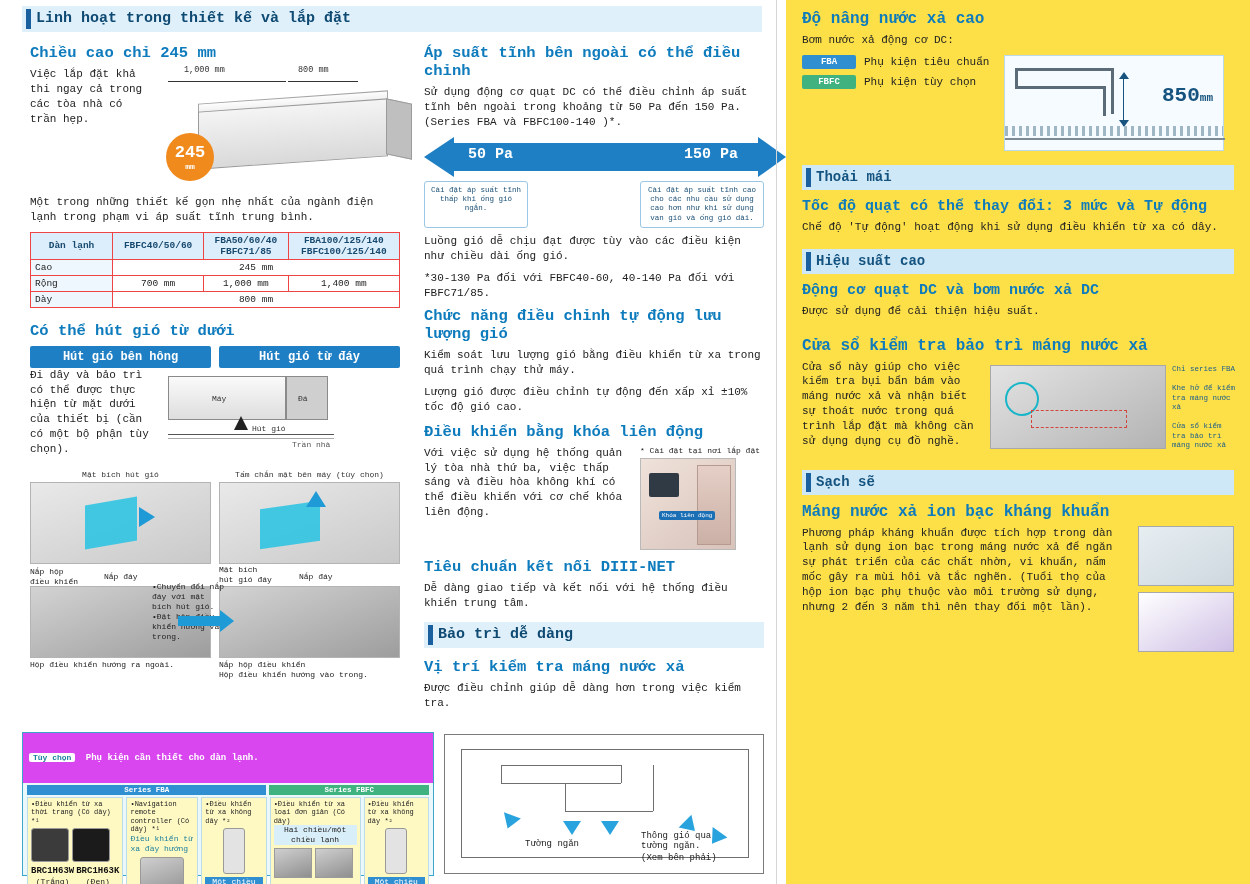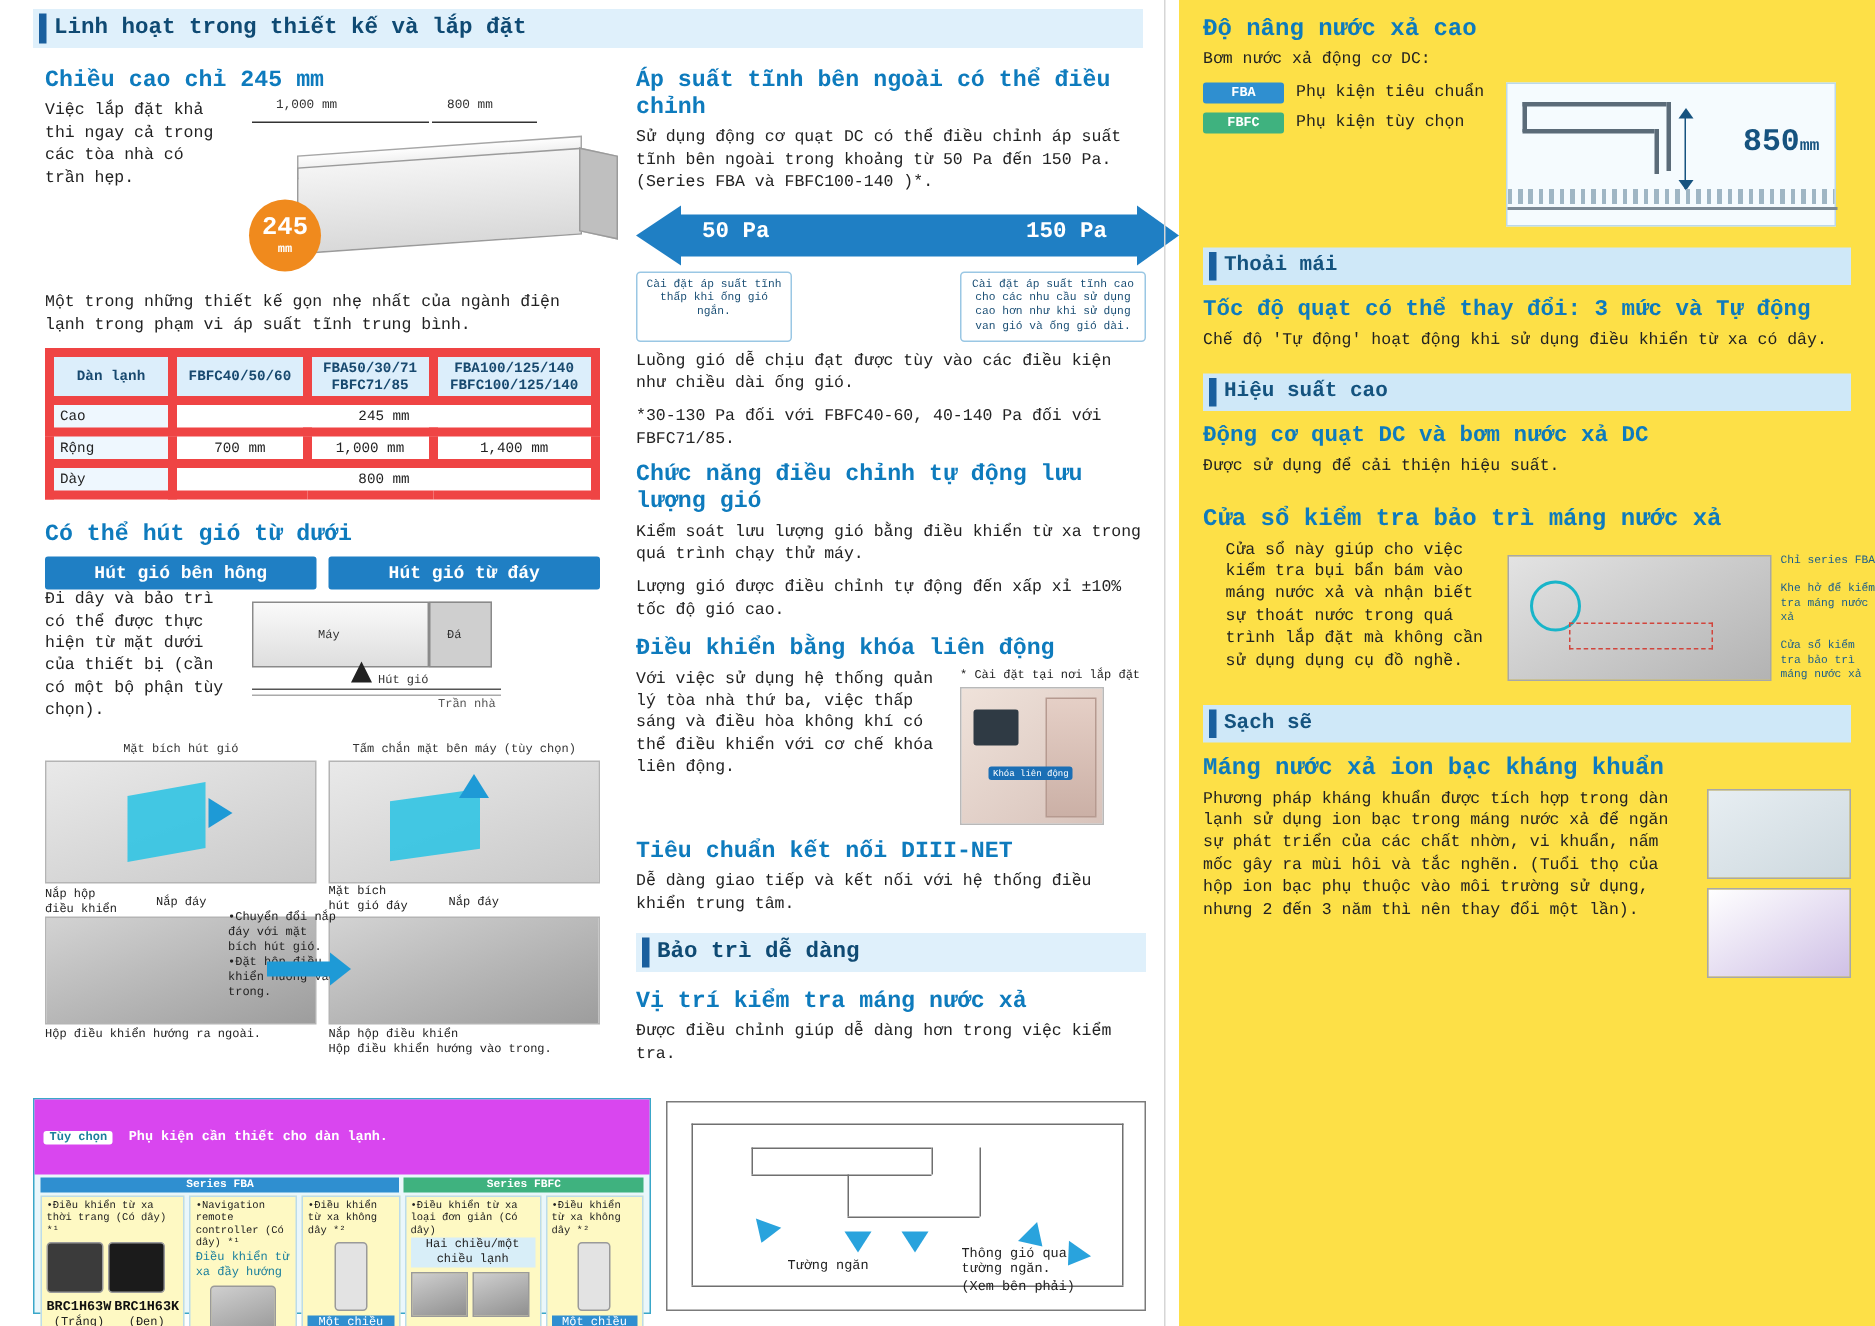--- a/index.html
+++ b/index.html
@@ -72,21 +72,21 @@
     font-weight:bold; line-height:1;
   }
   .badge-245 .n { font-size:17px; }
   .badge-245 .u { font-size:8px; margin-top:2px; }
 
   table.spec {
     border-collapse:collapse; width:100%;
     font-size:9.5px;
   }
   table.spec th, table.spec td {
-    border:6px solid #ef4444;
+    border:1px solid #ef4444;
     padding:2px 4px;
     text-align:center;
   }
   table.spec th { background:#dceefb; font-weight:bold; color:#18496f; }
   table.spec td.lab { background:#eef7fe; text-align:left; width:82px; }
 
   
   .parrow { position:relative; height:40px; margin:6px 0 4px; }
   .parrow .bar {
     position:absolute; left:28px; top:6px; right:6px; height:28px;
@@ -285,21 +285,21 @@
         </div>
       </div>
 
       <p class="t" style="margin-top:10px;">Một trong những thiết kế gọn nhẹ nhất của ngành điện lạnh trong phạm vi áp suất tĩnh trung bình.</p>
 
       <table class="spec">
         <thead>
           <tr>
             <th>Dàn lạnh</th>
             <th>FBFC40/50/60</th>
-            <th style="white-space:pre-line">FBA50/30/71
+            <th style="white-space:pre-line">FBA50/60/40
 FBFC71/85</th>
             <th style="white-space:pre-line">FBA100/125/140
 FBFC100/125/140</th>
           </tr>
         </thead>
         <tbody>
           <tr>
             <td class="lab">Cao</td>
             <td colspan="3">245 mm</td>
           </tr>
@@ -584,21 +584,21 @@
       <div class="rc-band">Thoải mái</div>
       <div class="h-blue" style="font-size:15px;">Tốc độ quạt có thể thay đổi: 3 mức và Tự động</div>
       <p class="t">Chế độ 'Tự động' hoạt động khi sử dụng điều khiển từ xa có dây.</p>
 
       <div class="rc-band">Hiệu suất cao</div>
       <div class="h-blue" style="font-size:15px;">Động cơ quạt DC và bơm nước xả DC</div>
       <p class="t">Được sử dụng để cải thiện hiệu suất.</p>
 
       <div class="h-blue" style="font-size:16px;margin-top:18px;">Cửa sổ kiểm tra bảo trì máng nước xả</div>
 
-      <div style="display:flex;gap:10px;align-items:flex-end;margin-left:15px;">
+      <div style="display:flex;gap:10px;align-items:center;">
         <p class="t" style="width:178px;flex:none;">Cửa sổ này giúp cho việc kiểm tra bụi bẩn bám vào máng nước xả và nhận biết sự thoát nước trong quá trình lắp đặt mà không cần sử dụng dụng cụ đồ nghề.</p>
         <div style="display:flex;gap:6px;">
           <div class="pan-photo">
             <div class="circle"></div>
             <div class="dots"></div>
           </div>
           <div class="lead-lbl" style="width:66px;">
             <div style="margin-bottom:10px;">Chỉ series FBA</div>
             <div style="margin-bottom:10px;">Khe hở để kiểm tra máng nước xả</div>
             <div>Cửa sổ kiểm tra bảo trì máng nước xả</div>

